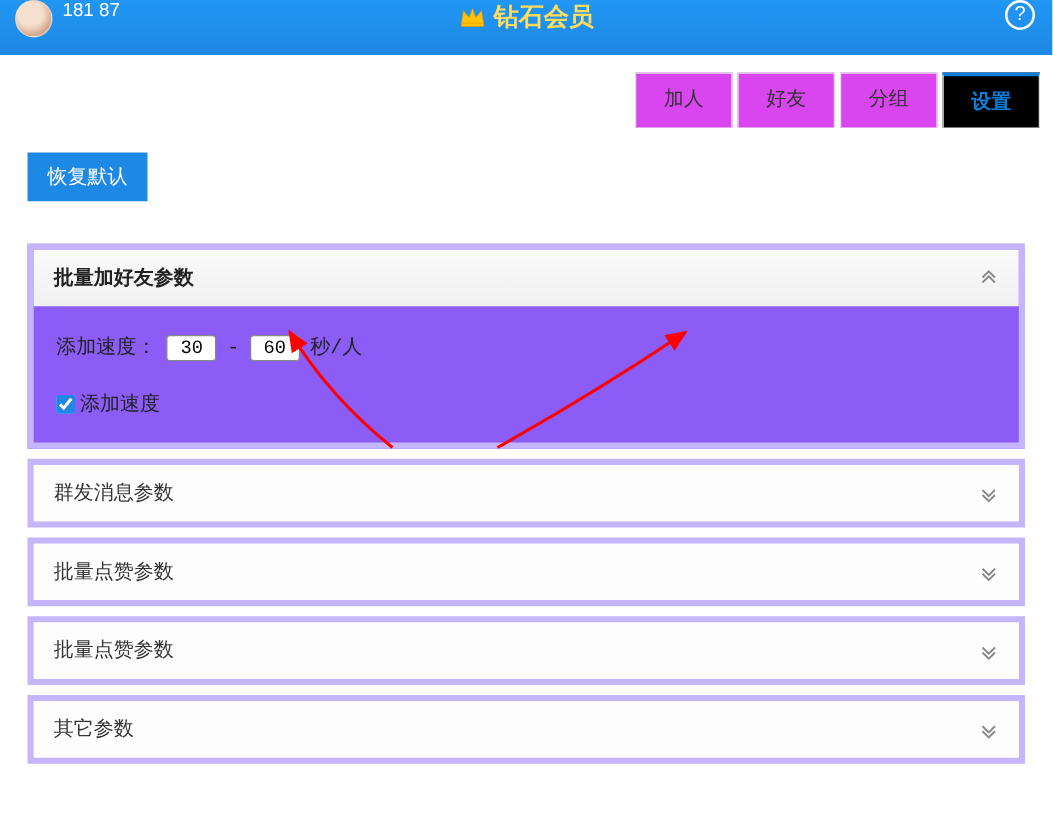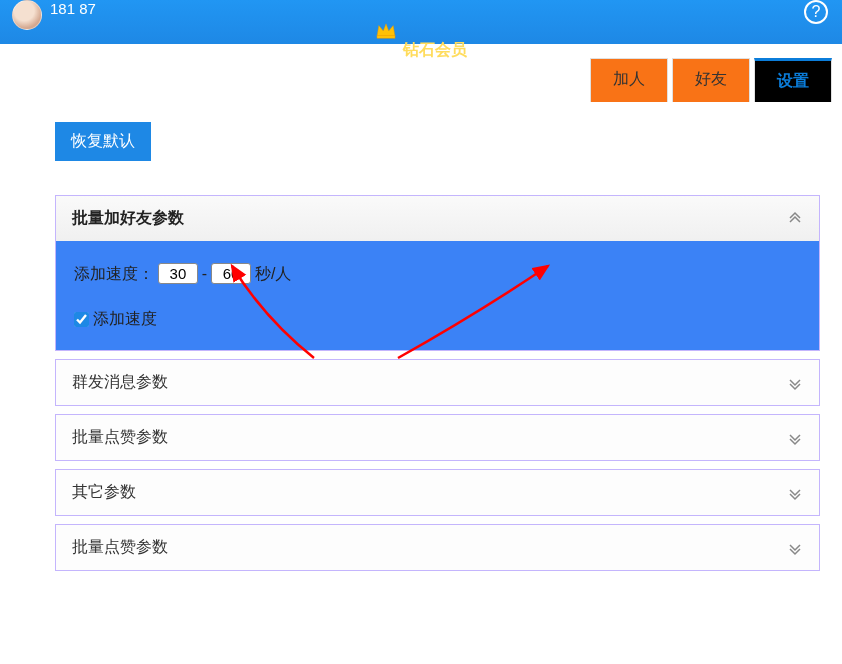--- a/index.html
+++ b/index.html
@@ -3,39 +3,39 @@
   <meta charset="utf-8">
   <style>
     * { box-sizing: border-box; margin: 0; padding: 0; }
     body { font-family: "Microsoft YaHei", Arial, sans-serif; font-size: 14px; background: #fff; width: 842px; height: 664px; overflow: hidden; position: relative; }
 
     .header { height: 44px; background: linear-gradient(to bottom, #2196f3, #1e88e5); display: flex; align-items: flex-start; padding: 0 12px; position: relative; }
     .avatar { width: 30px; height: 30px; border-radius: 50%; background: radial-gradient(circle at 40% 35%, #f5e0d0 40%, #d4a890 70%); border: 1px solid rgba(255,255,255,0.4); margin-right: 8px; }
     .phone { color: #fff; font-size: 15px; }
     .crown-title { position: absolute; left: 50%; transform: translateX(-50%); display: flex; align-items: center; gap: 6px; }
     .crown-icon { width: 22px; height: 18px; }
-    .crown-text { color: #ffdc5c; font-size: 16px; font-weight: bold; margin-top: 40px; }
+    .crown-text { color: #ffdc5c; font-size: 20px; font-weight: bold; }
     .help-icon { position: absolute; right: 14px; width: 24px; height: 24px; border: 2px solid #fff; border-radius: 50%; color: #fff; display: flex; align-items: center; justify-content: center; font-size: 16px; cursor: pointer; }
 
     .tabs { display: flex; justify-content: flex-end; padding: 14px 10px 0 10px; gap: 4px; border-bottom: 0; }
-    .tab { padding: 10px 22px; background: #f97316; border: 1px solid #e0e0e0; border-bottom: none; color: #333; font-size: 16px; cursor: pointer; }
+    .tab { padding: 10px 22px; background: #d946ef; border: 1px solid #e0e0e0; border-bottom: none; color: #333; font-size: 16px; cursor: pointer; }
     .tab.active { background: #000000; color: #0b7dda; border-top: 3px solid #0b7dda; font-weight: bold; }
 
-    .content { padding: 20px 22px; margin-left: 33px; }
+    .content { padding: 20px 22px; }
     .restore-btn { background: #1e88e5; color: #fff; border: none; padding: 9px 16px; font-size: 16px; cursor: pointer; }
 
     .accordion { margin-top: 34px; }
-    .panel { border: 1px solid #c4b5fd; margin-bottom: 8px; background: #3b82f6; }
+    .panel { border: 5px solid #c4b5fd; margin-bottom: 8px; background: #8b5cf6; }
     .panel-header { display: flex; justify-content: space-between; align-items: center; padding: 12px 16px; cursor: pointer; background: #fdfdfd; }
     .panel-header.expanded { background: linear-gradient(to bottom, #fafafa, #f0f0f0); }
     .panel-title { font-size: 16px; font-weight: bold; color: #222; }
     .panel-title.collapsed { font-weight: normal; color: #333; }
     .chevron { width: 16px; height: 16px; }
     .panel-body { padding: 22px 18px 20px 18px; display: flex; flex-direction: column; gap: 24px; }
-    .row { display: flex; gap: 120px; align-items: center; }
+    .row { display: flex; gap: 120px; align-items: center; font-family: Liberation Mono, monospace; }
     .label-text { font-size: 16px; color: #222; }
     .mini-input { width: 40px; text-align: center; border: 1px solid #888; border-radius: 3px; padding: 1px 0; font-size: 15px; font-family: inherit; }
     .checkbox-row { display: flex; align-items: center; gap: 4px; }
     .checkbox { width: 15px; height: 15px; accent-color: #1e88e5; }
 
     .arrow-svg { position: absolute; pointer-events: none; }
   </style>
 </head>
 <body>
 
@@ -48,20 +48,21 @@
       <rect x="2" y="15" width="20" height="3" fill="#ffc107" stroke="#e69500" stroke-width="0.5"></rect>
     </svg>
     <span class="crown-text">钻石会员</span>
   </div>
   <div class="help-icon">?</div>
 </div>
 
 <div class="tabs">
   <div class="tab">加人</div>
   <div class="tab">好友</div>
+  <div class="tab">分组</div>
   <div class="tab active">设置</div>
 </div>
 
 <div class="content">
   <button class="restore-btn">恢复默认</button>
 
   <div class="accordion">
 
     <div class="panel">
       <div class="panel-header expanded">
@@ -100,30 +101,30 @@
       <div class="panel-header">
         <span class="panel-title collapsed">批量点赞参数</span>
         <svg class="chevron" viewBox="0 0 16 16">
             <path d="M3 5 L8 10 L13 5 M3 9 L8 14 L13 9" stroke="#888" stroke-width="1.5" fill="none"></path>
           </svg>
       </div>
     </div>
 
     <div class="panel">
       <div class="panel-header">
-        <span class="panel-title collapsed">其它参数</span>
+        <span class="panel-title collapsed">批量点赞参数</span>
         <svg class="chevron" viewBox="0 0 16 16">
             <path d="M3 5 L8 10 L13 5 M3 9 L8 14 L13 9" stroke="#888" stroke-width="1.5" fill="none"></path>
           </svg>
       </div>
     </div>
 
     <div class="panel">
       <div class="panel-header">
-        <span class="panel-title collapsed">批量点赞参数</span>
+        <span class="panel-title collapsed">其它参数</span>
         <svg class="chevron" viewBox="0 0 16 16">
             <path d="M3 5 L8 10 L13 5 M3 9 L8 14 L13 9" stroke="#888" stroke-width="1.5" fill="none"></path>
           </svg>
       </div>
     </div>
 
   </div>
 </div>
 
 <svg class="arrow-svg" style="left:224px; top:258px;" width="120" height="110">

